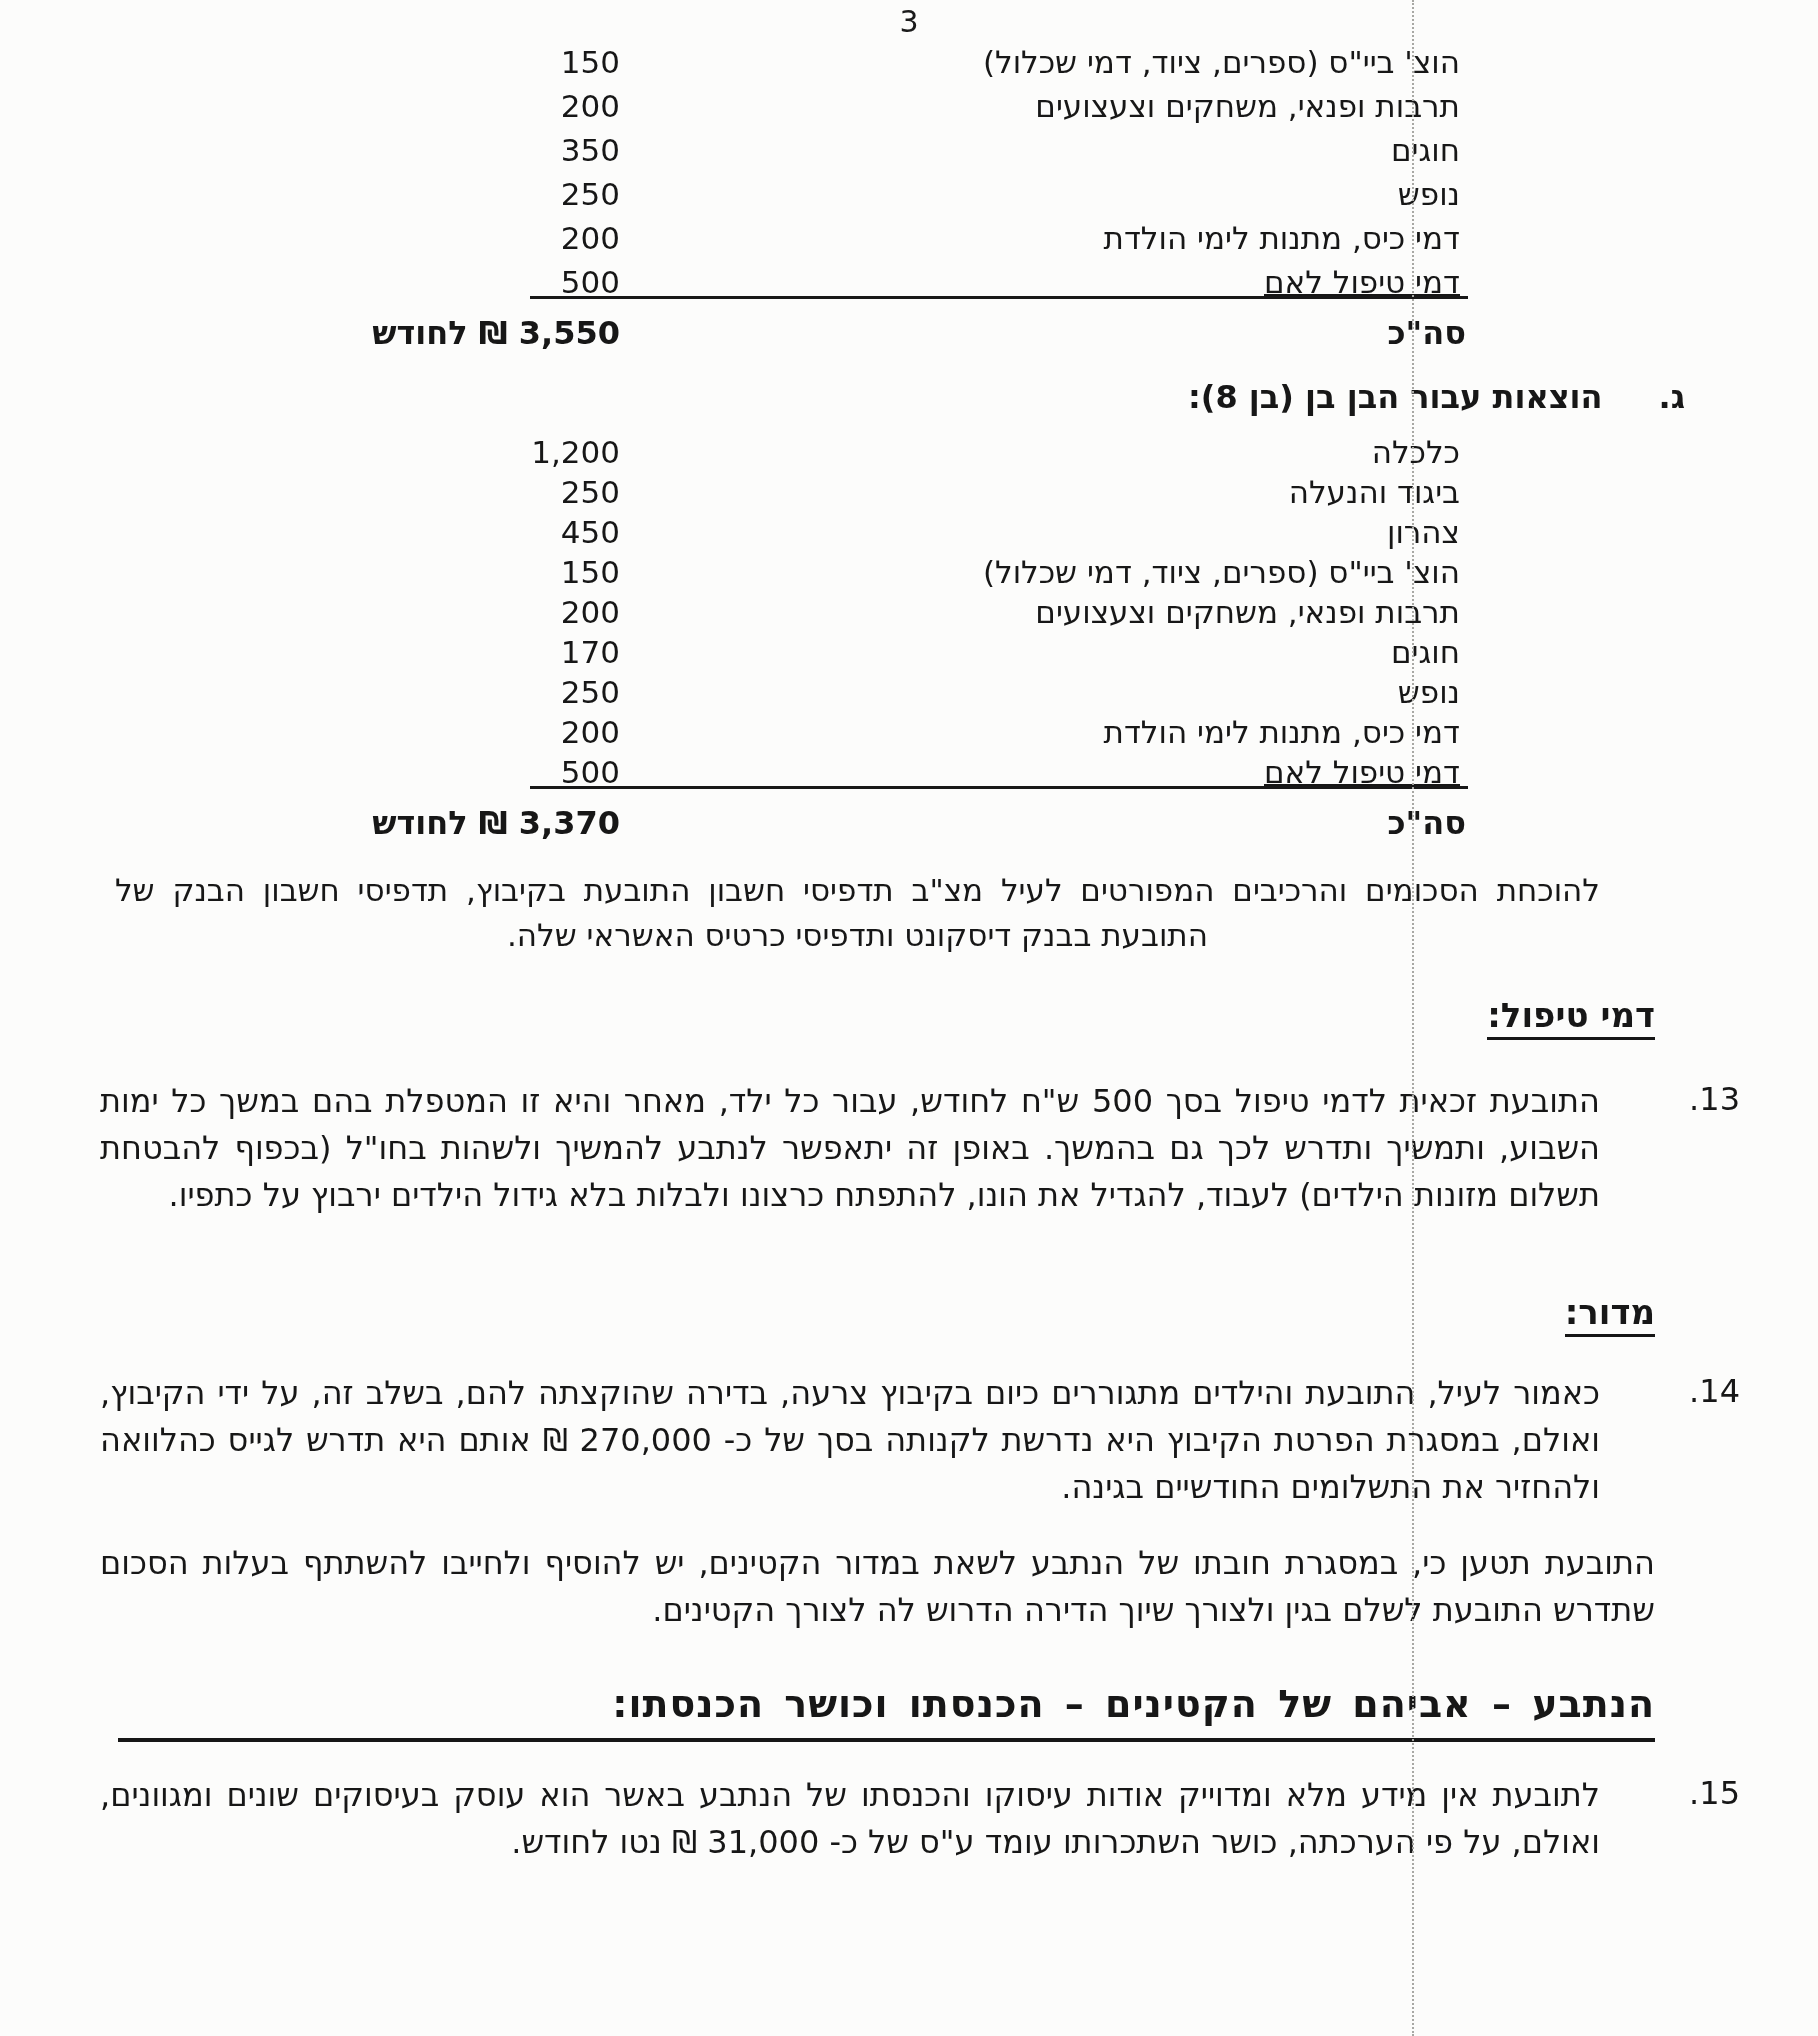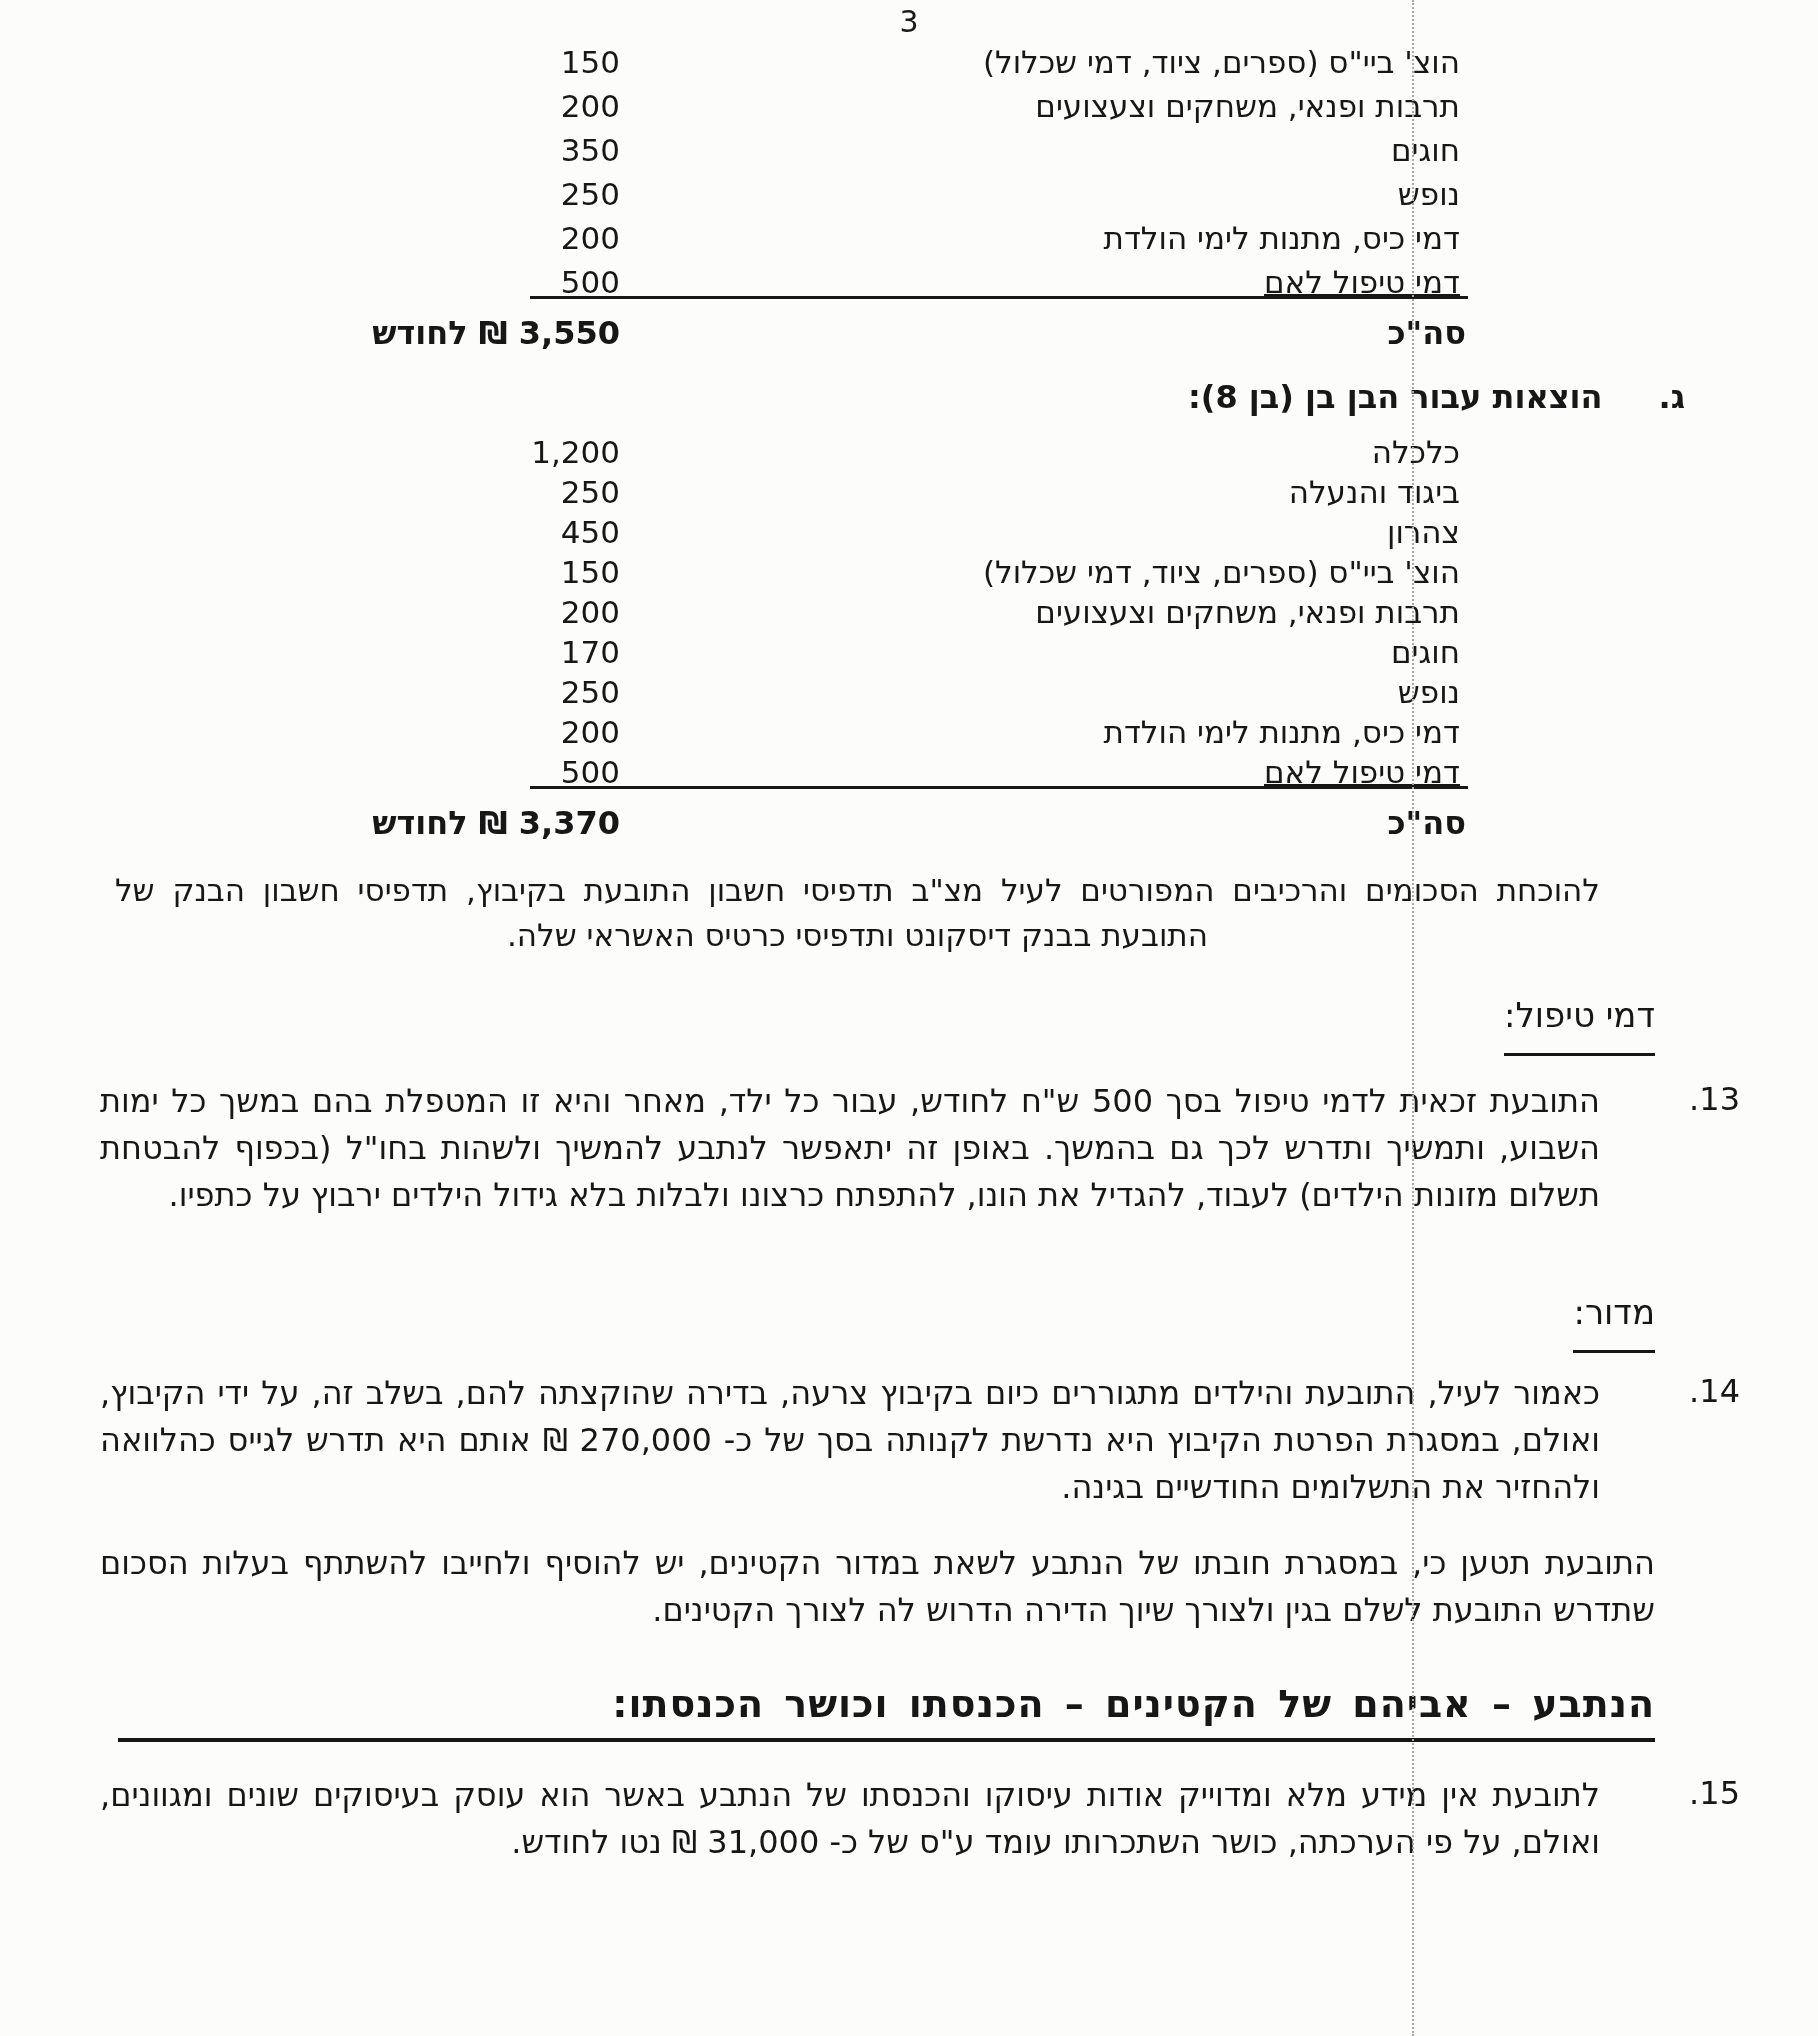--- a/index.html
+++ b/index.html
@@ -63,22 +63,22 @@
     font-size:32px;line-height:47px;text-align:justify;
   }
   .para.wide{right:163px;}
   .para.evidence{
     right:218px;left:115px;font-weight:normal;
     font-size:31px;line-height:45px;
     text-align:justify;text-align-last:center;
   }
   .sec-head{
     position:absolute;right:163px;
-    font-size:34px;font-weight:normal;
-    border-bottom:3px solid #161616;padding-bottom:18px;
+    font-size:34px;font-weight:bold;
+    border-bottom:3px solid #161616;padding-bottom:2px;
     white-space:nowrap;
   }
   .big-head{
     position:absolute;right:163px;left:118px;
     font-size:38px;font-weight:bold;
     letter-spacing:1px;word-spacing:6px;
     border-bottom:4px solid #161616;padding-bottom:12px;
     white-space:nowrap;
   }
 </style>

